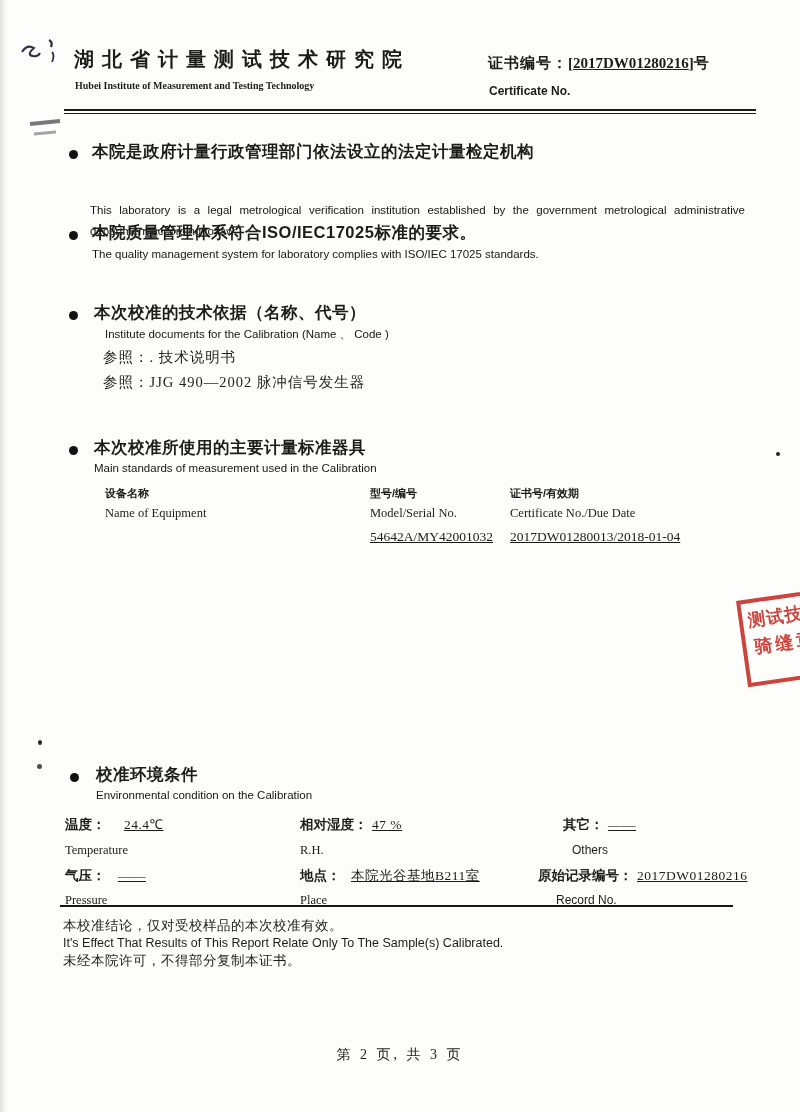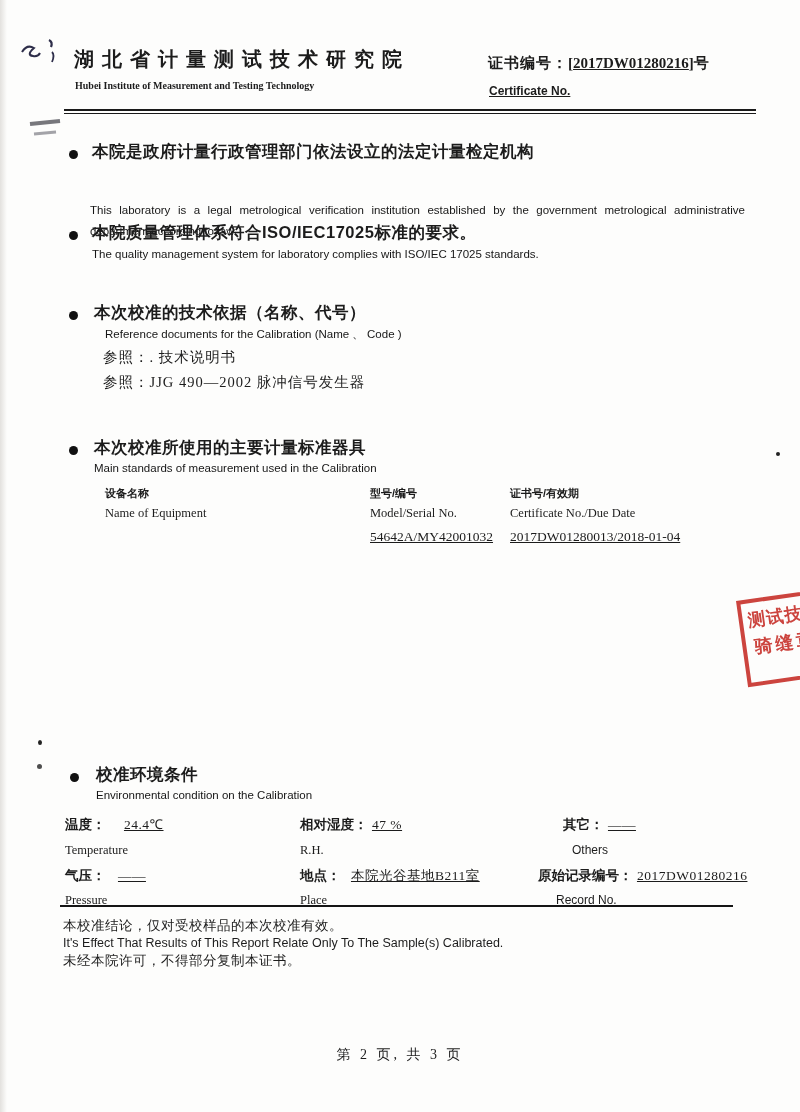--- a/index.html
+++ b/index.html
@@ -19,21 +19,21 @@
   }
   .abs{position:absolute;}
 
   
   .inst-cn{left:74px;top:46px;font-size:20px;font-weight:700;letter-spacing:8px;white-space:nowrap;}
   .inst-en{left:75px;top:80px;font-size:10px;font-weight:700;font-family:"Liberation Serif",serif;}
   .cert-row{left:488px;top:54px;font-size:15px;white-space:nowrap;}
   .cert-label{font-weight:700;letter-spacing:1px;}
   .cert-no-wrap{font-family:"Liberation Serif",serif;font-weight:700;}
   .cert-no{text-decoration:underline;}
-  .cert-en{left:489px;top:84px;font-size:12px;font-weight:700;text-decoration:underline;}
+  .cert-en{left:489px;top:84px;font-size:12px;font-weight:700;}
   .head-rule{left:64px;top:109px;width:692px;height:2px;border-top:2.5px solid #1a1a1a;border-bottom:1.5px solid #1a1a1a;}
 
   
   .bullet{width:9px;height:9px;border-radius:50%;background:#111;}
   .sec-title{font-size:16.5px;font-weight:700;white-space:nowrap;letter-spacing:0.5px;}
   .sec-en{font-size:11.5px;color:#161616;}
   .just{ text-align:justify;}
   .ref-line{font-size:14.5px;font-family:"Liberation Serif",serif;letter-spacing:1px;white-space:nowrap;}
 
   
@@ -86,21 +86,21 @@
   <div class="abs bullet" style="left:69px;top:150px;"></div>
   <div class="abs sec-title" style="left:92px;top:141px;">本院是政府计量行政管理部门依法设立的法定计量检定机构</div>
   <div class="abs sec-en just" style="left:90px;top:167px;width:655px;line-height:21px;margin-top:33px;">This laboratory is a legal metrological verification institution established by the government metrological administrative department according to law.</div>
 
   <div class="abs bullet" style="left:69px;top:231px;"></div>
   <div class="abs sec-title" style="left:92px;top:222px;">本院质量管理体系符合ISO/IEC17025标准的要求。</div>
   <div class="abs sec-en" style="left:92px;top:248px;">The quality management system for laboratory complies with ISO/IEC 17025 standards.</div>
 
   <div class="abs bullet" style="left:69px;top:311px;"></div>
   <div class="abs sec-title" style="left:94px;top:302px;">本次校准的技术依据（名称、代号）</div>
-  <div class="abs sec-en" style="left:105px;top:327px;">Reference documents for the Calibration (Name 、 Code )</div>
+  <div class="abs sec-en" style="left:105px;top:327px;">Institute documents for the Calibration (Name 、 Code )</div>
   <div class="abs ref-line" style="left:103px;top:348px;">参照：.  技术说明书</div>
   <div class="abs ref-line" style="left:103px;top:373px;">参照：JJG   490—2002 脉冲信号发生器</div>
 
   <div class="abs bullet" style="left:69px;top:446px;"></div>
   <div class="abs sec-title" style="left:94px;top:437px;">本次校准所使用的主要计量标准器具</div>
   <div class="abs sec-en" style="left:94px;top:462px;">Main standards of measurement used in the Calibration</div>
 
   <div class="abs" style="left:105px;top:486px;display:flex;">
     <div class="eq-col" style="width:265px;">
       <div class="cn">设备名称</div>

